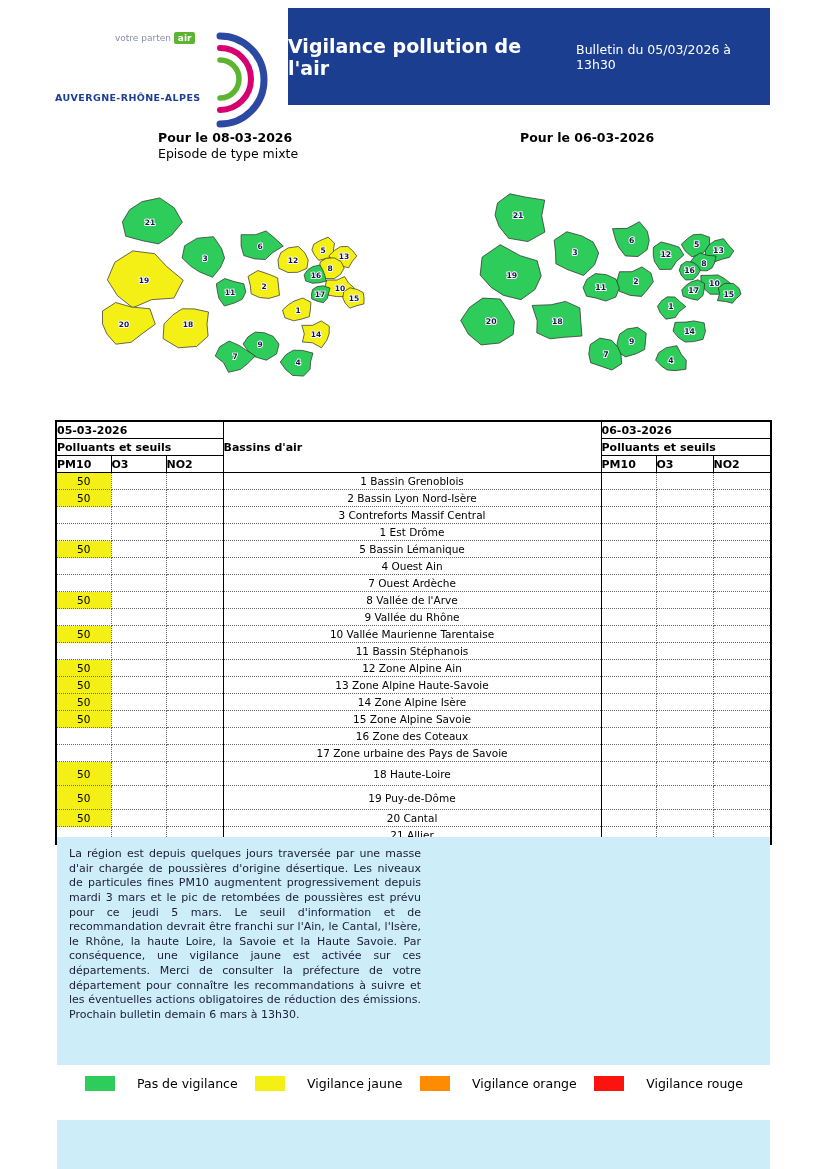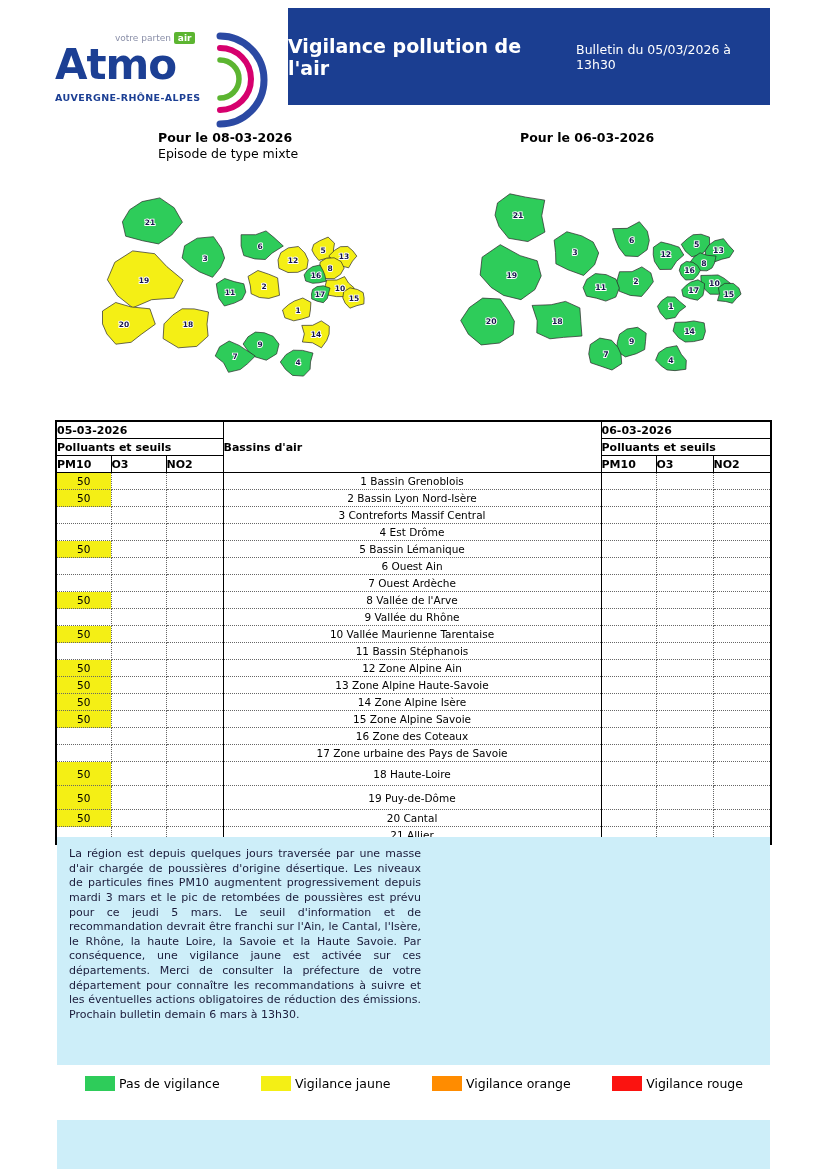--- a/index.html
+++ b/index.html
@@ -37,38 +37,37 @@
   td.basin{border-left:1.5px solid #000;border-right:1.5px solid #000;}
   td.chip{background:#f4ef15;}
   tr.tall td{height:23px;}
 
   
   .infobox{left:57px;top:837px;width:713px;height:228px;background:#cdeef9;}
   .infobox-text{width:352px;padding:10px 12px;font-size:11px;color:#1b1b3a;text-align:justify;line-height:1.33;}
 
   
   .legend{left:85px;top:1076px;width:658px;display:flex;justify-content:space-between;align-items:center;}
-  .legend-item{display:flex;align-items:flex-end;gap:4px;}
+  .legend-item{display:flex;align-items:flex-end;gap:22px;}
   .legend-swatch{width:30px;height:15px;display:inline-block;}
   .legend-label{font-size:12.5px;color:#000;}
 
   
   .bottombar{left:57px;top:1120px;width:713px;height:49px;background:#cdeef9;}
 </style>
 </head>
 <body>
 
 <div class="page">
 
   <div class="abs logo">
     <div class="logo-tagline">
       <span>votre parten</span>
       <span class="logo-air">air</span>
     </div>
-    <div class="logo-name">Atmo</div>
     <div class="logo-region">AUVERGNE-RHÔNE-ALPES</div>
     <svg class="logo-arcs" width="80" height="100" viewBox="0 0 80 100">
       <path d="M22,6 A44,44 0 0 1 22,94" fill="none" stroke="#2b49a3" stroke-width="7" stroke-linecap="round"></path>
       <path d="M22,18 A31,31 0 0 1 22,80" fill="none" stroke="#d6006e" stroke-width="6" stroke-linecap="round"></path>
       <path d="M22,30 A19,19 0 0 1 22,68" fill="none" stroke="#5cb531" stroke-width="5.5" stroke-linecap="round"></path>
     </svg>
   </div>
 
   <div class="abs banner">
     <div class="banner-title">Vigilance pollution de l'air</div>
@@ -226,39 +225,39 @@
           <td class="pol"></td>
           <td class="basin">3 Contreforts Massif Central</td>
           <td class="pol"></td>
           <td class="pol"></td>
           <td class="pol"></td>
         </tr>
         <tr>
           <td class="pol"></td>
           <td class="pol"></td>
           <td class="pol"></td>
-          <td class="basin">4 Est Drôme</td>
+          <td class="basin">1 Est Drôme</td>
           <td class="pol"></td>
           <td class="pol"></td>
           <td class="pol"></td>
         </tr>
         <tr>
           <td class="pol chip">50</td>
           <td class="pol"></td>
           <td class="pol"></td>
           <td class="basin">5 Bassin Lémanique</td>
           <td class="pol"></td>
           <td class="pol"></td>
           <td class="pol"></td>
         </tr>
         <tr>
           <td class="pol"></td>
           <td class="pol"></td>
           <td class="pol"></td>
-          <td class="basin">6 Ouest Ain</td>
+          <td class="basin">4 Ouest Ain</td>
           <td class="pol"></td>
           <td class="pol"></td>
           <td class="pol"></td>
         </tr>
         <tr>
           <td class="pol"></td>
           <td class="pol"></td>
           <td class="pol"></td>
           <td class="basin">7 Ouest Ardèche</td>
           <td class="pol"></td>

